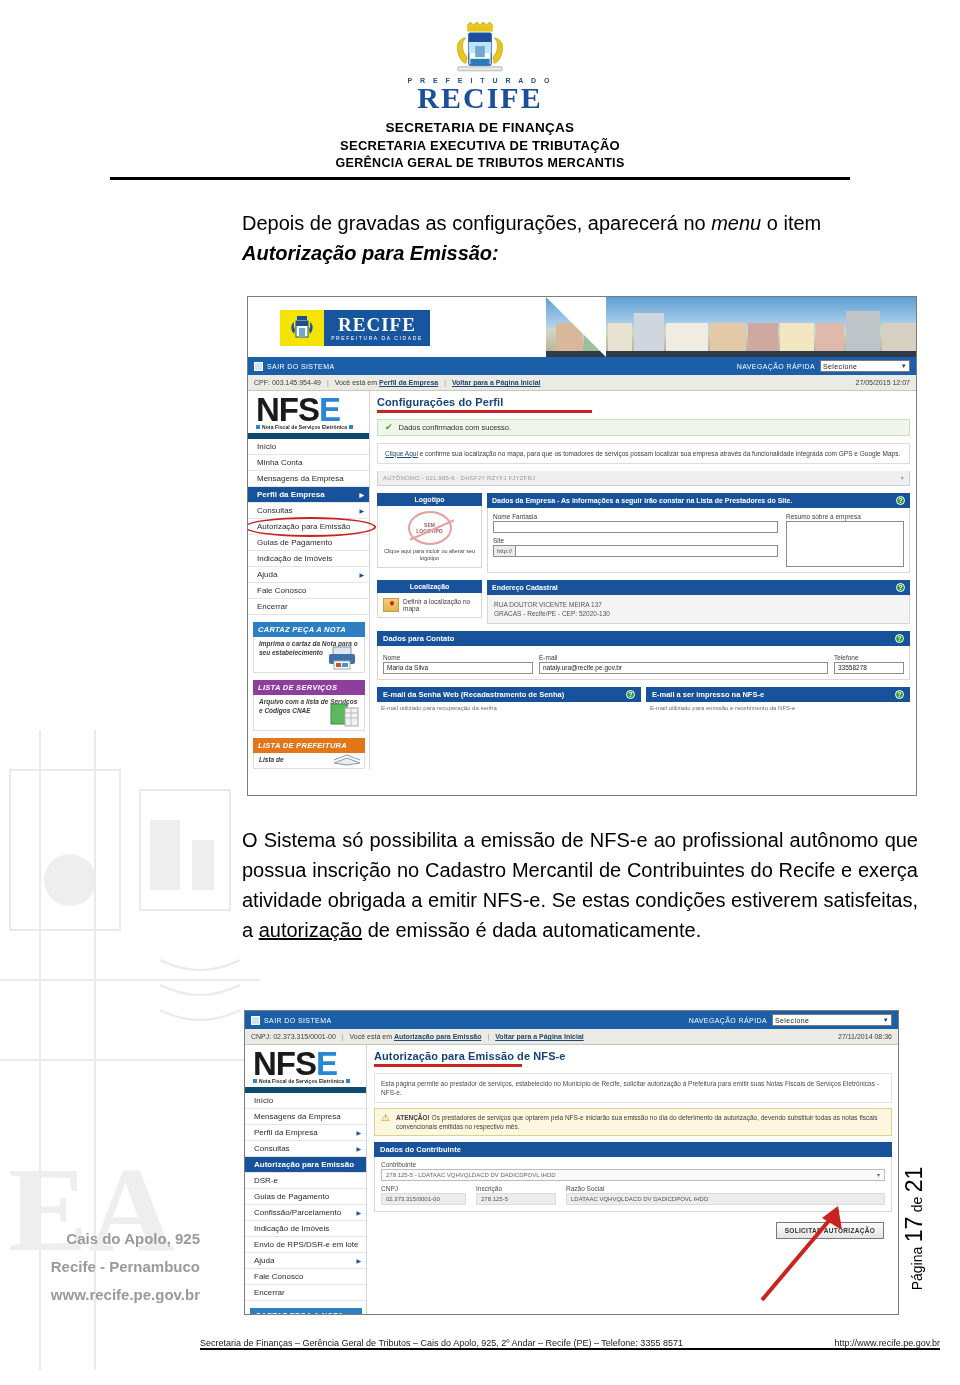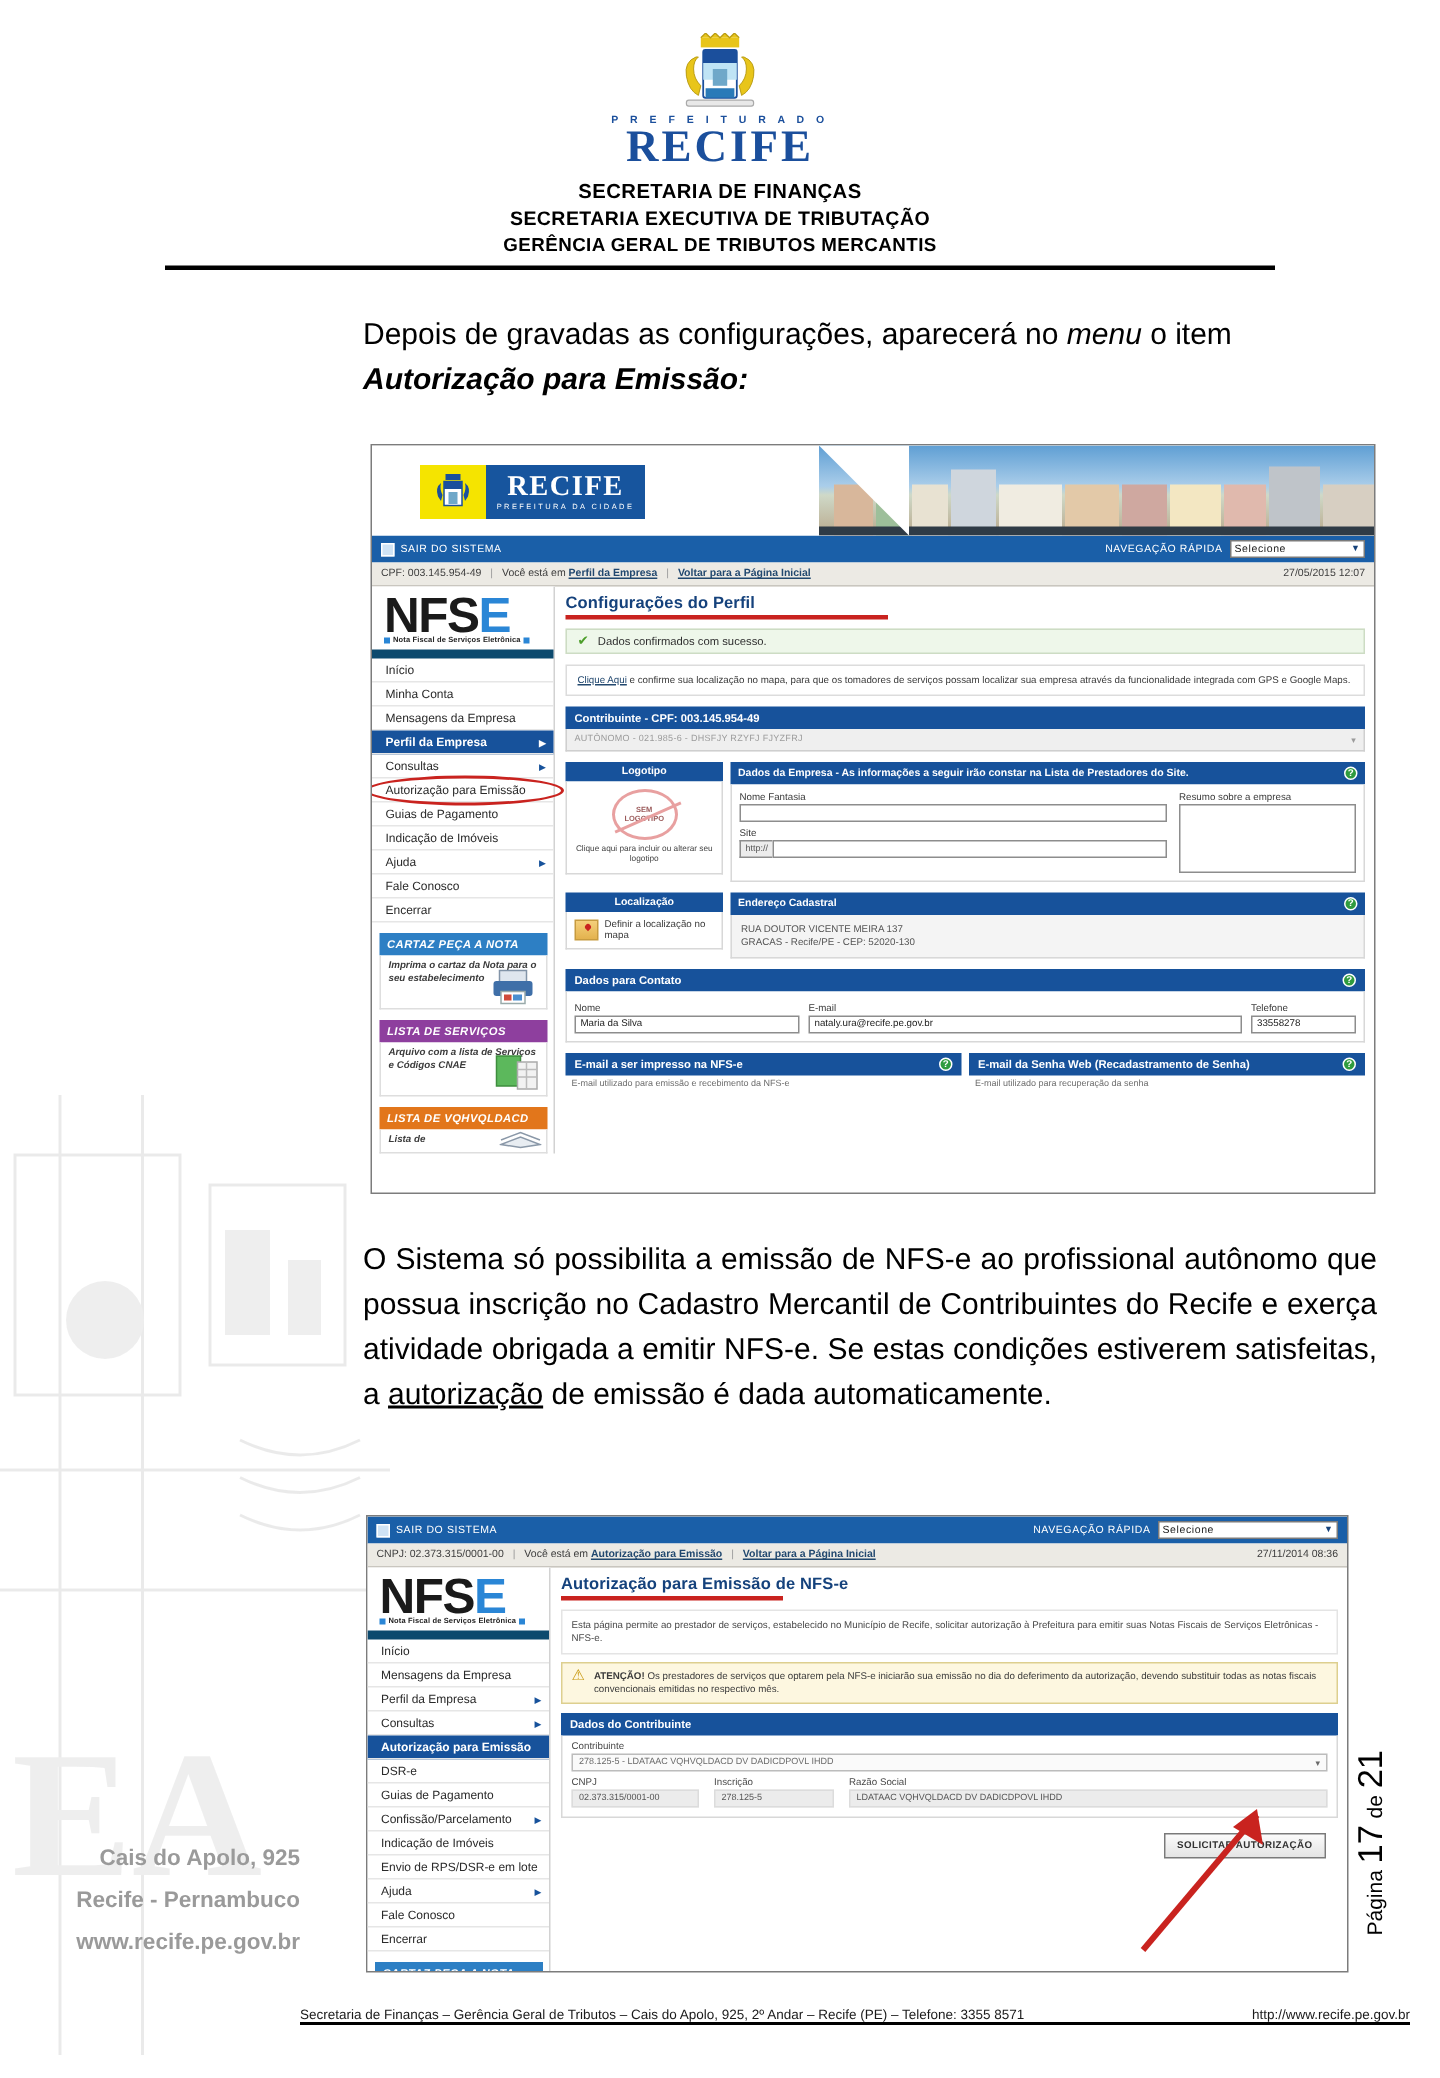--- a/index.html
+++ b/index.html
@@ -509,21 +509,21 @@
             <rect x="4" y="2" width="16" height="20" fill="#5cb85c" stroke="#3e8e3e"></rect>
             <rect x="18" y="6" width="13" height="18" fill="#f2f2f2" stroke="#aaa"></rect>
             <g stroke="#bbb">
                 <path d="M18 11h13M18 16h13M24 6v18"></path>
               </g>
           </svg>
         </div>
       </div>
 
       <div class="promo">
-        <div class="promo-head pc-orange">LISTA DE VQHVQLDACD</div>
+        <div class="promo-head pc-orange">LISTA DE PREFEITURA</div>
         <div class="promo-body" style="height:16px">
           <span>Lista de</span>
           <svg class="gfx" style="width:28px;height:14px" viewBox="0 0 28 14">
             <path d="M1 11 L14 6 L27 11 L14 13 Z" fill="#e8edf2" stroke="#8a98a8"></path>
             <path d="M1 8 L14 3 L27 8" fill="none" stroke="#8a98a8"></path>
           </svg>
         </div>
       </div>
     </div>
 
@@ -534,23 +534,20 @@
       <div class="success">
         <span class="check">✔</span>
         <span>Dados confirmados com sucesso.</span>
       </div>
 
       <div class="infobox">
         <a>Clique Aqui</a><span> e confirme sua localização no mapa, para que os tomadores de serviços possam localizar sua empresa através da funcionalidade integrada com GPS e Google Maps.</span>
       </div>
 
       <div style="margin-top:7px">
-        <div class="blue-head">
-          <span>Contribuinte - CPF: 003.145.954-49</span>
-        </div>
         <div class="grey-select">
           <span>AUTÔNOMO - 021.985-6 - DHSFJY RZYFJ FJYZFRJ</span>
           <span>▾</span>
         </div>
       </div>
 
       <div class="two-col">
         <div class="panel-l">
           <div class="panel-hd">
             <span>Logotipo</span>
@@ -629,31 +626,31 @@
               <div class="fld-lbl">Telefone</div>
               <div class="fld">33558278</div>
             </div>
           </div>
         </div>
       </div>
 
       <div class="half-row">
         <div class="half">
           <div class="blue-head">
+            <span>E-mail da Senha Web (Recadastramento de Senha)</span>
+            <span class="help">?</span>
+          </div>
+          <div class="half-note">E-mail utilizado para recuperação da senha</div>
+        </div>
+        <div class="half">
+          <div class="blue-head">
             <span>E-mail a ser impresso na NFS-e</span>
             <span class="help">?</span>
           </div>
           <div class="half-note">E-mail utilizado para emissão e recebimento da NFS-e</div>
-        </div>
-        <div class="half">
-          <div class="blue-head">
-            <span>E-mail da Senha Web (Recadastramento de Senha)</span>
-            <span class="help">?</span>
-          </div>
-          <div class="half-note">E-mail utilizado para recuperação da senha</div>
         </div>
       </div>
     </div>
   </div>
 </div>
 
 <div class="para" id="para2">
   <span>O Sistema só possibilita a emissão de NFS-e ao profissional autônomo que possua inscrição no Cadastro Mercantil de Contribuintes do Recife e exerça atividade obrigada a emitir NFS-e. Se estas condições estiverem satisfeitas, a </span><span class="ul">autorização</span><span> de emissão é dada automaticamente.</span>
 </div>
 

